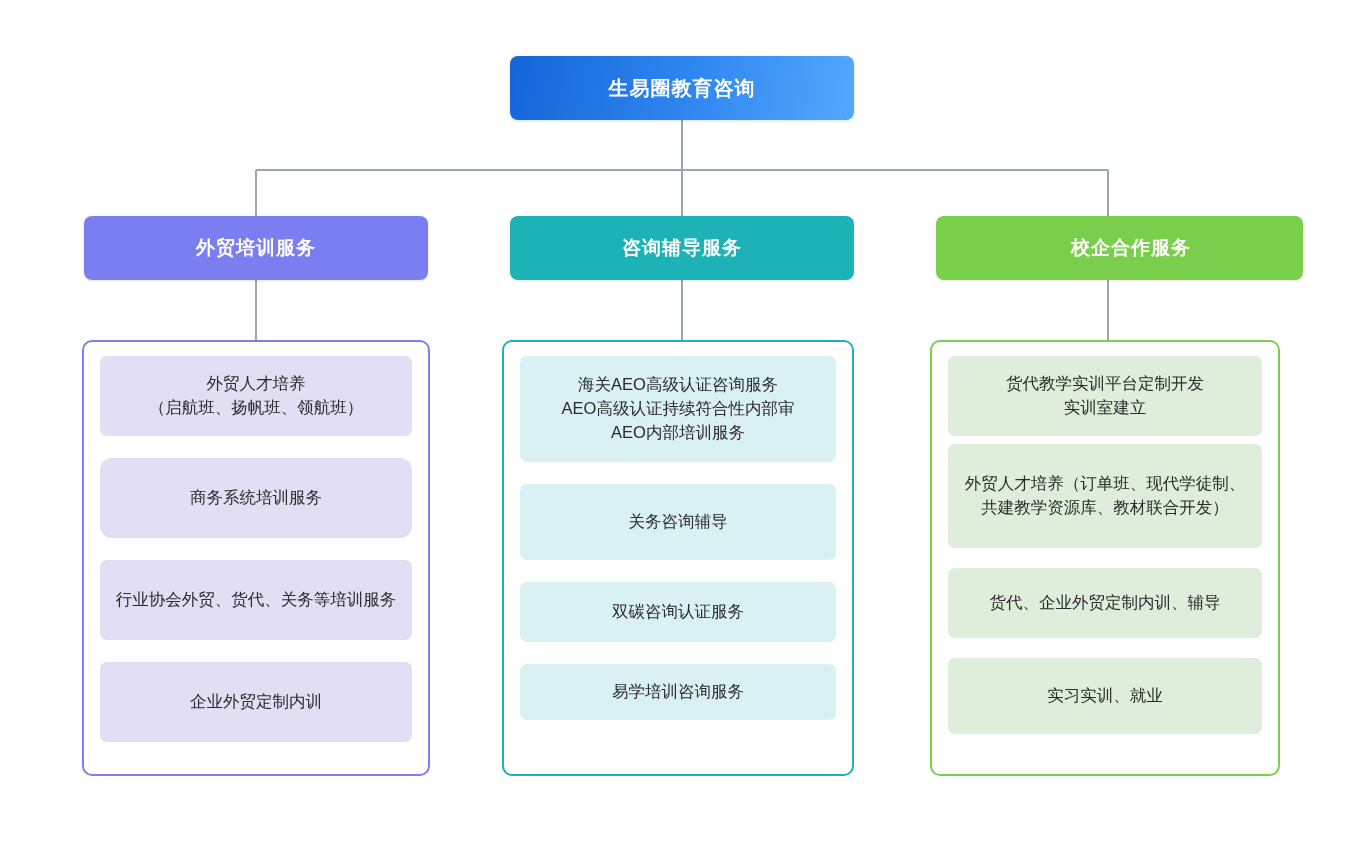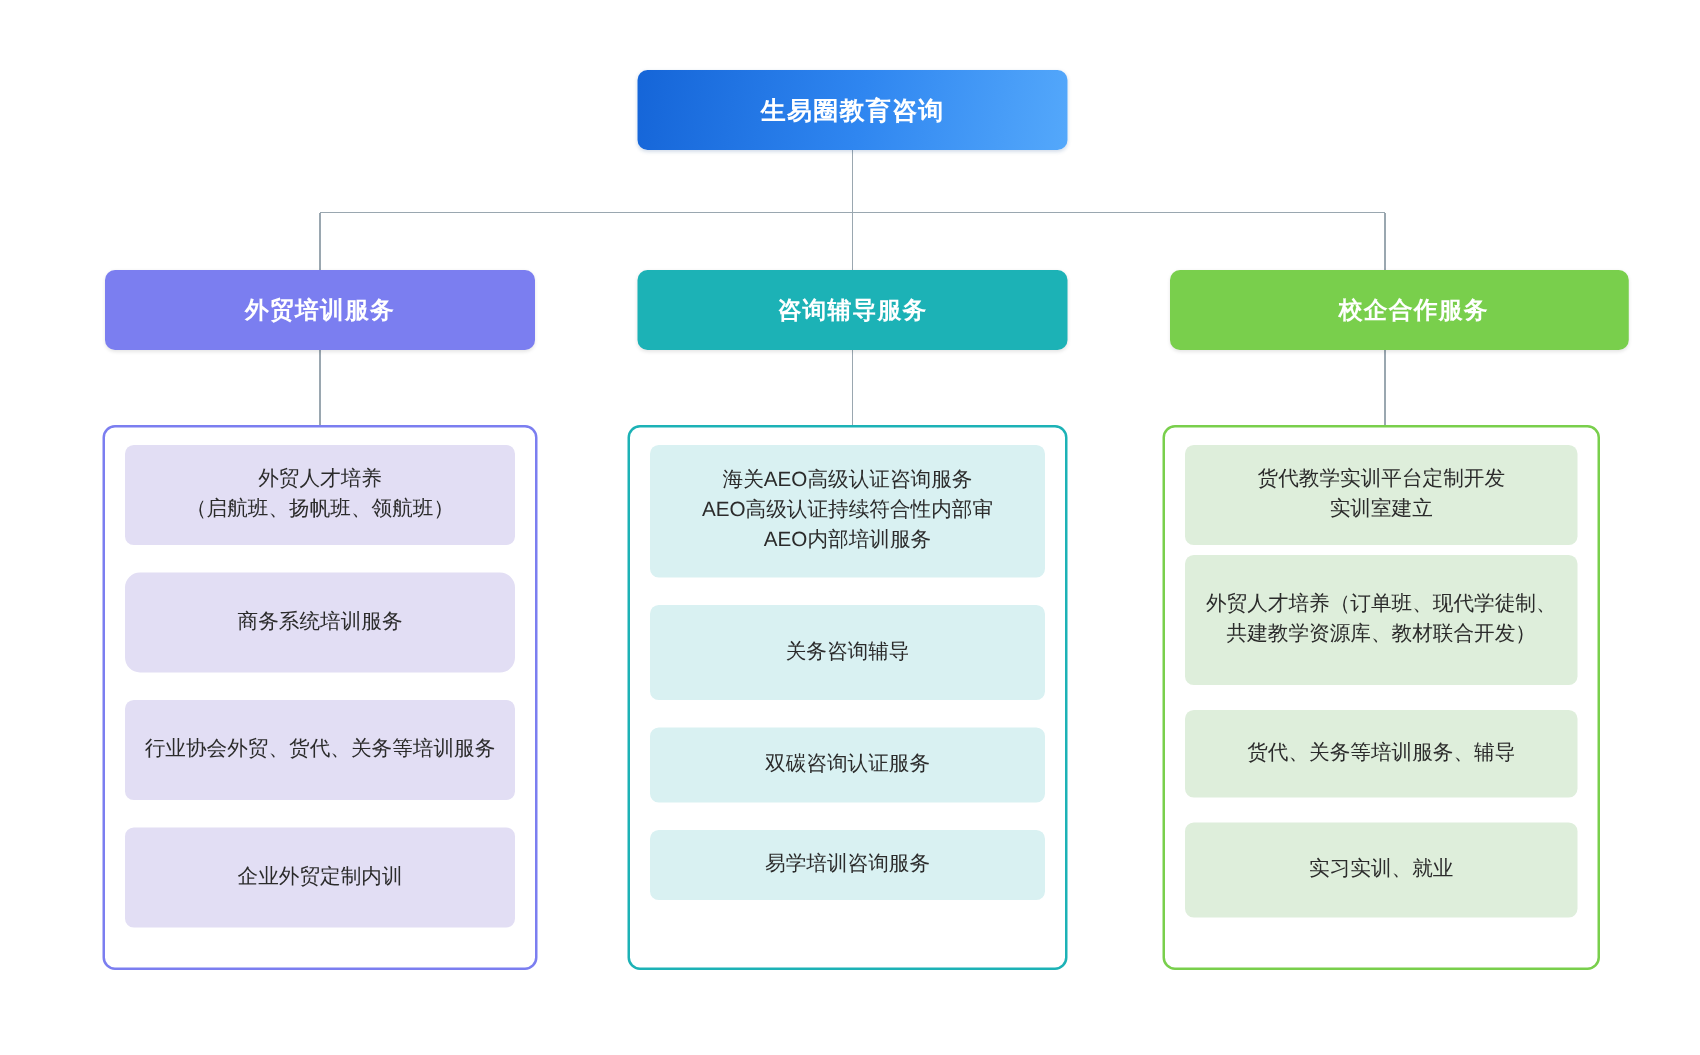--- a/index.html
+++ b/index.html
@@ -173,17 +173,17 @@
 AEO内部培训服务</div>
     <div class="leaf-item">关务咨询辅导</div>
     <div class="leaf-item">双碳咨询认证服务</div>
     <div class="leaf-item">易学培训咨询服务</div>
   </div>
 
   <div class="branch-container" id="branch-container-2">
     <div class="leaf-item">货代教学实训平台定制开发
 实训室建立</div>
     <div class="leaf-item">外贸人才培养（订单班、现代学徒制、共建教学资源库、教材联合开发）</div>
-    <div class="leaf-item">货代、关务等培训服务、辅导</div>
+    <div class="leaf-item">货代、企业外贸定制内训、辅导</div>
     <div class="leaf-item">实习实训、就业</div>
   </div>
 
 </div>
 
 </body></html>

